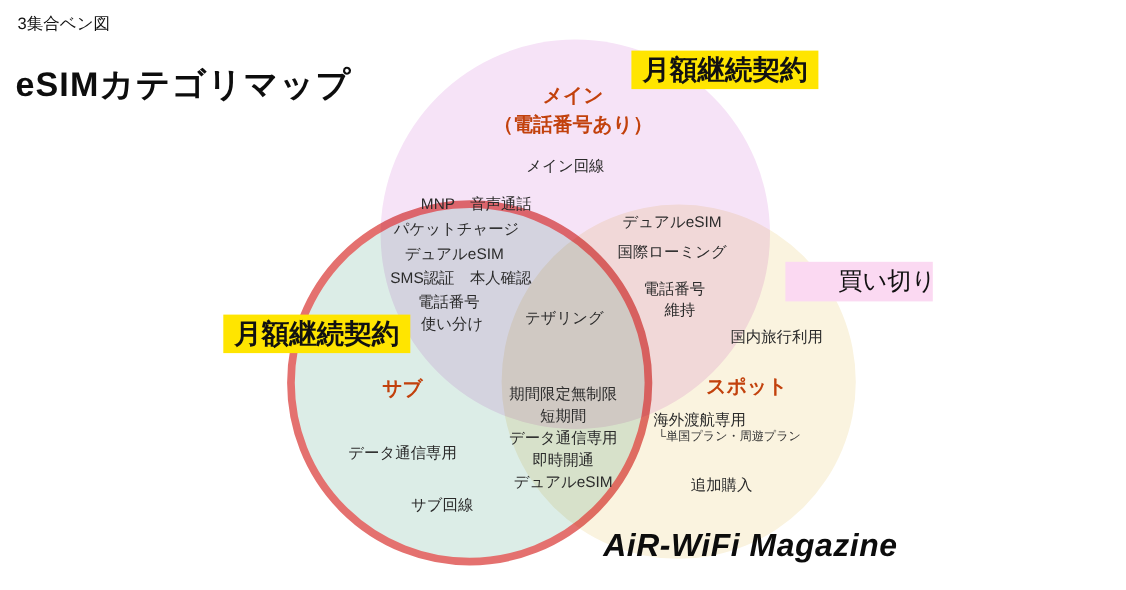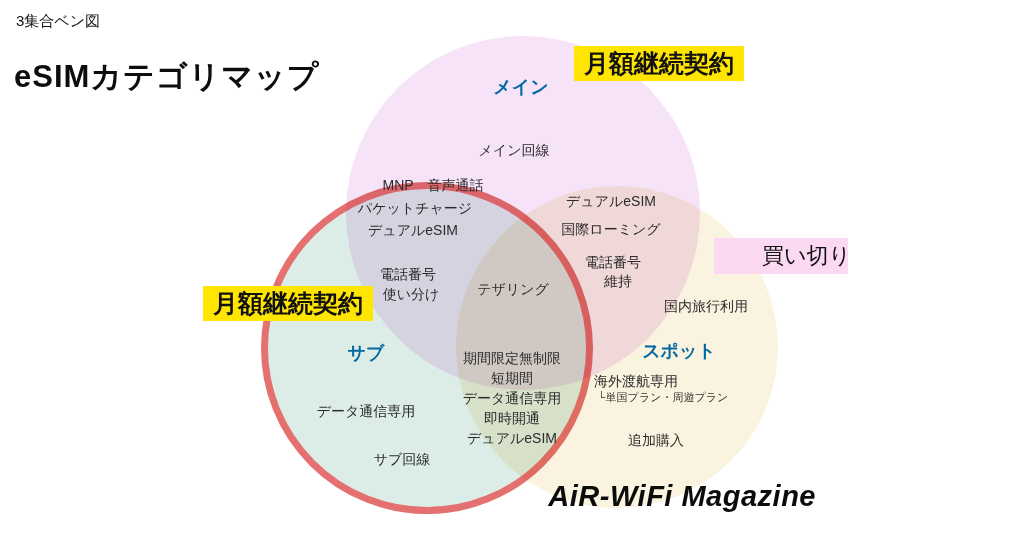--- a/index.html
+++ b/index.html
@@ -39,21 +39,21 @@
     text-align: center;
     font-size: 14px;
     line-height: 19px;
     white-space: nowrap;
     color: #2b2b2b;
   }
   .txt-bold {
     font-weight: 700;
     font-size: 18px;
     line-height: 26px;
-    color: #0369a1;
+    color: #c2410c;
   }
   .txt-small { font-size: 11px; line-height: 14px; color: #333; }
   .tag {
     position: absolute;
     font-size: 25px;
     font-weight: 600;
     color: #111;
     padding: 1px 10px;
     white-space: nowrap;
   }
@@ -87,26 +87,28 @@
 
   <div class="subtitle">3集合ベン図</div>
   <div class="title">eSIMカテゴリマップ</div>
 
   <div class="circle circle-main"></div>
   <div class="circle circle-sub"></div>
   <div class="circle circle-spot"></div>
 
   <div class="txt txt-bold" style="left:521px; top:74px;">
     <span style="display:block">メイン</span>
+    <span style="display:block">（電話番号あり）</span>
   </div>
   <div class="txt" style="left:514px; top:141px;">メイン回線</div>
 
   <div class="txt" style="left:433px; top:176px;">MNP　音声通話</div>
   <div class="txt" style="left:415px; top:199px;">パケットチャージ</div>
   <div class="txt" style="left:413px; top:221px;">デュアルeSIM</div>
+  <div class="txt" style="left:419px; top:243px;">SMS認証　本人確認</div>
   <div class="txt" style="left:408px; top:265px;">電話番号</div>
   <div class="txt" style="left:411px; top:285px;">使い分け</div>
 
   <div class="txt" style="left:611px; top:192px;">デュアルeSIM</div>
   <div class="txt" style="left:611px; top:220px;">国際ローミング</div>
   <div class="txt" style="left:613px; top:253px;">電話番号</div>
   <div class="txt" style="left:618px; top:272px;">維持</div>
 
   <div class="txt" style="left:513px; top:280px;">テザリング</div>
 

